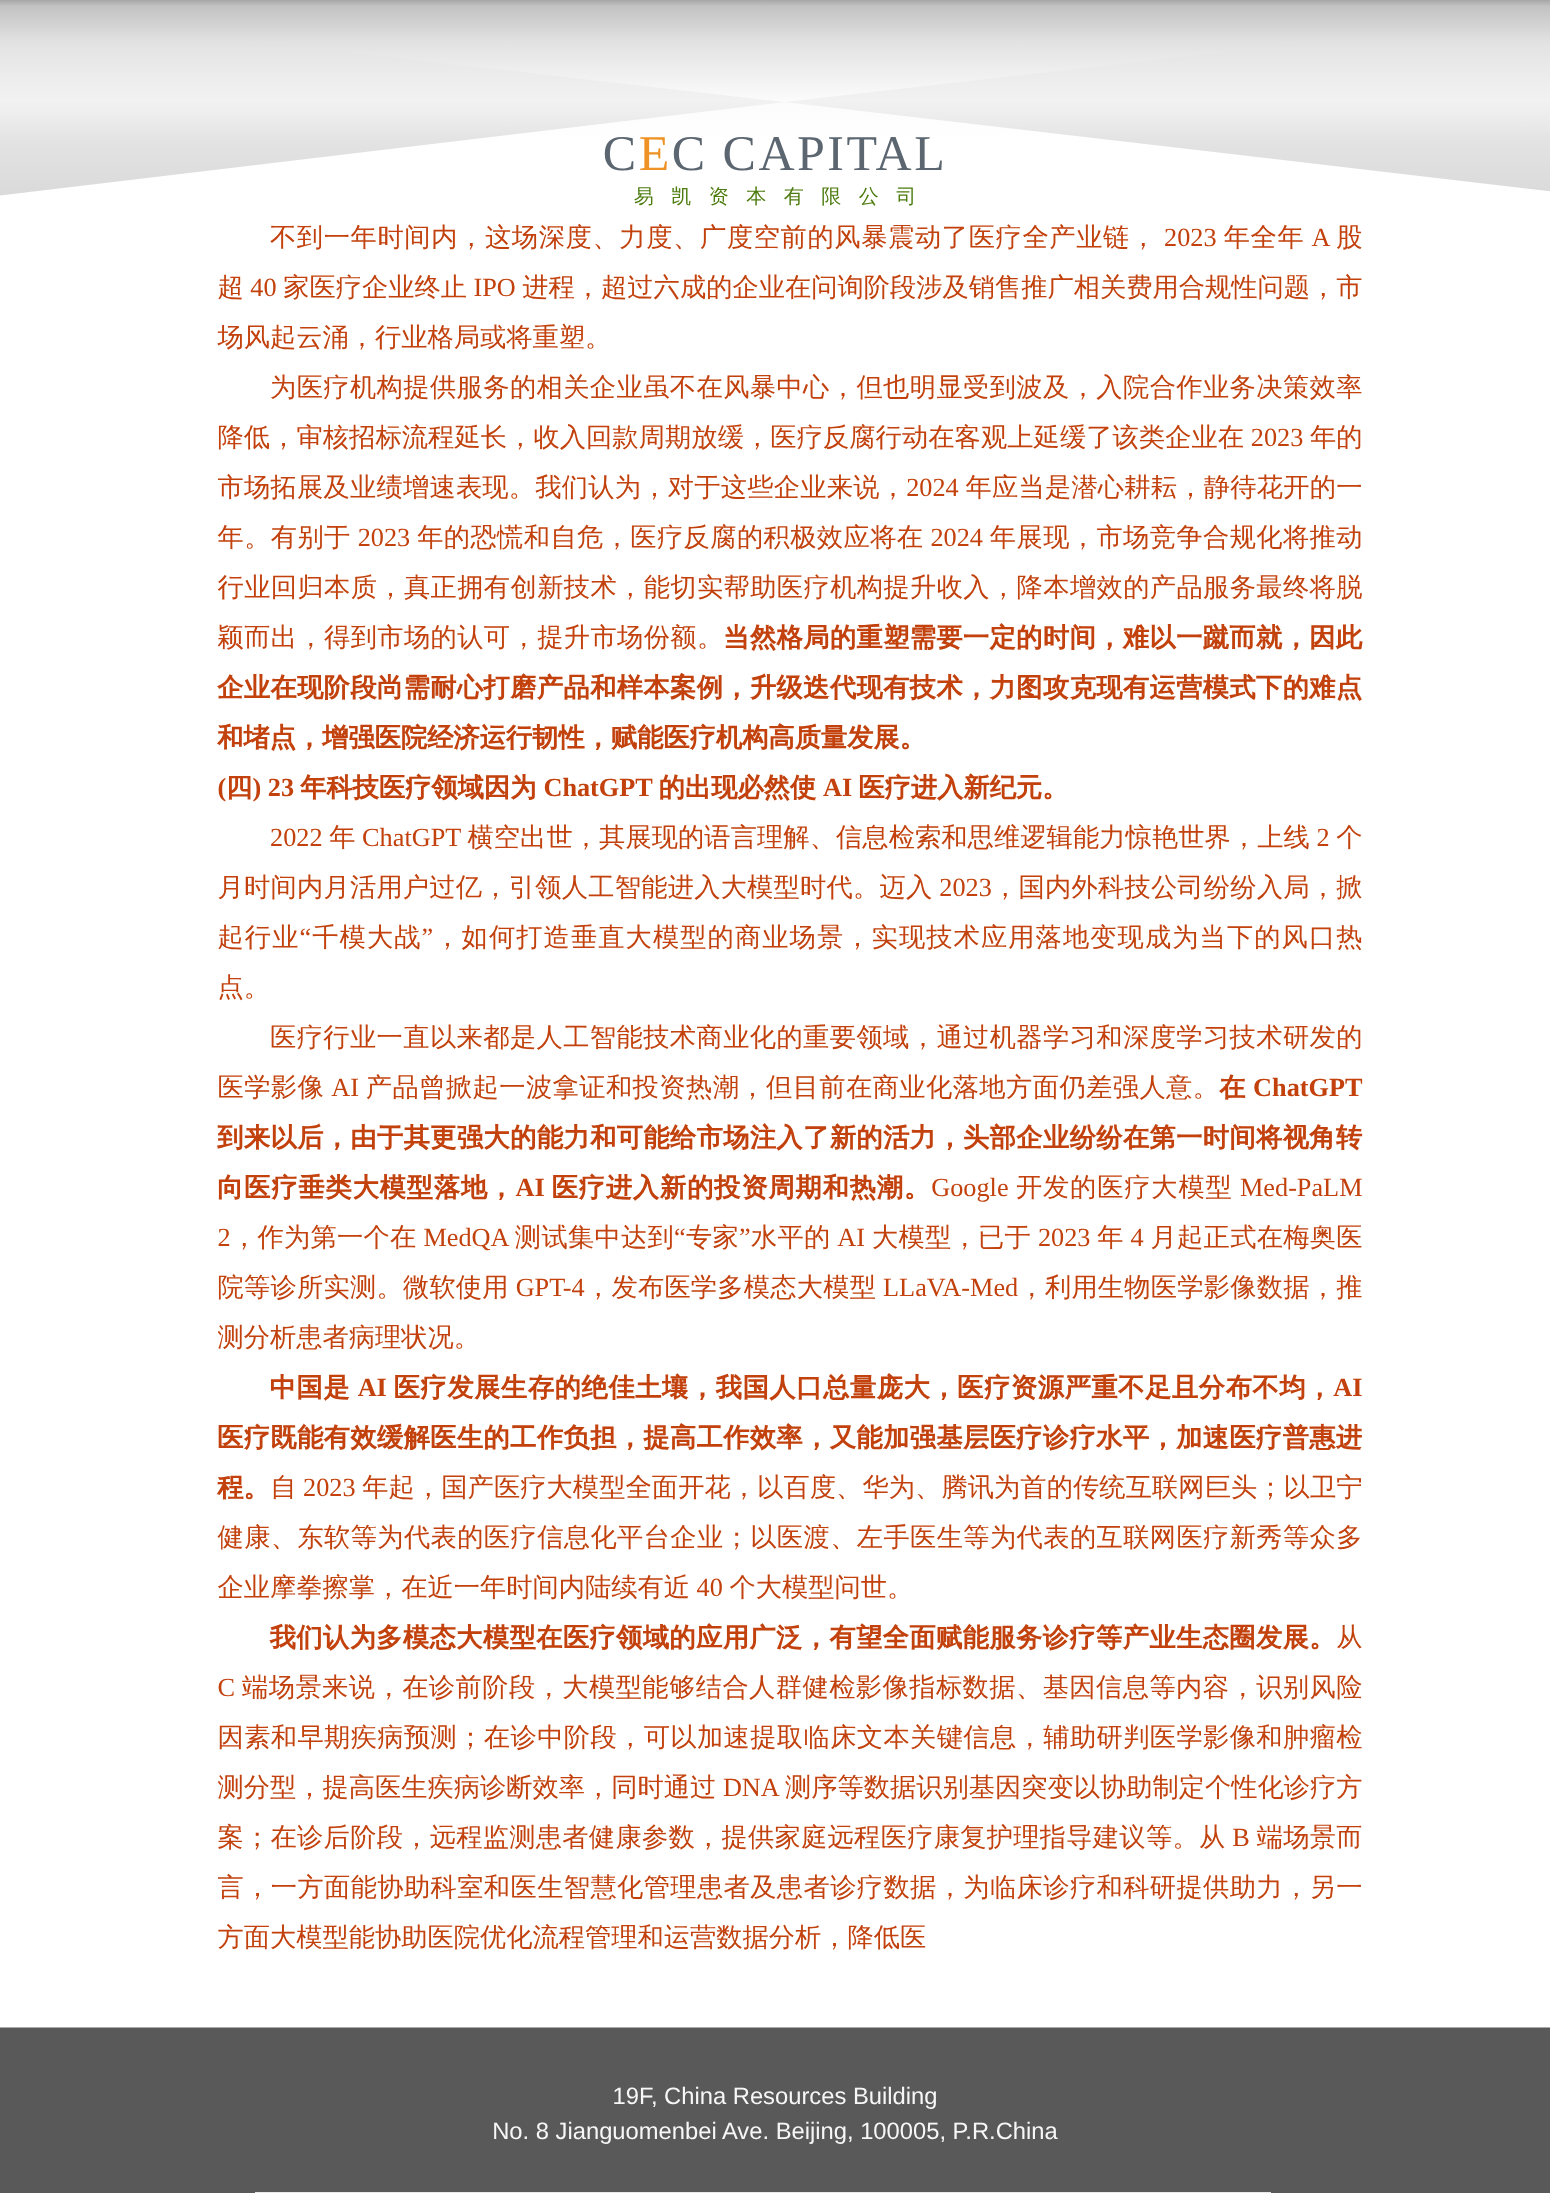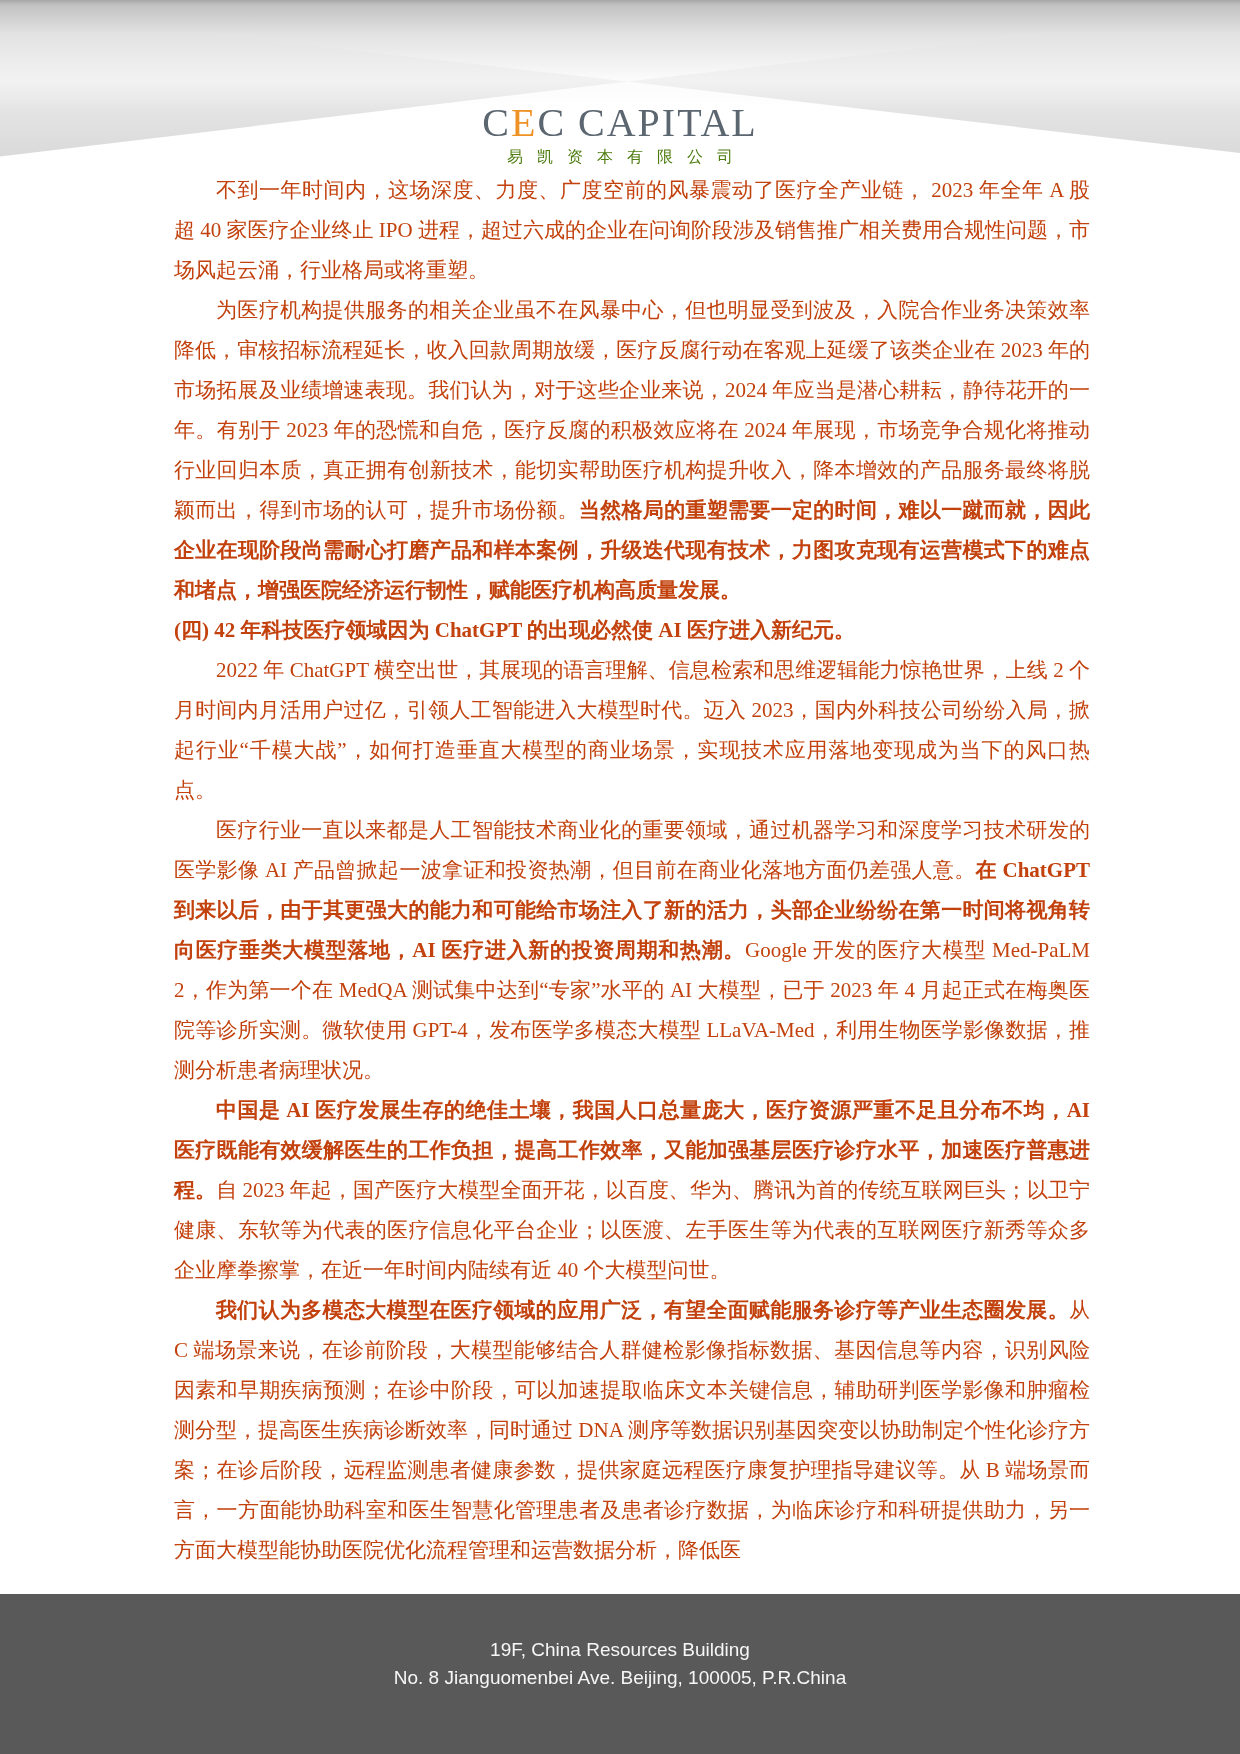--- a/index.html
+++ b/index.html
@@ -80,21 +80,21 @@
   .doc-body p { margin: 0; }
   .para { text-indent: 2em; }
   .heading { font-weight: bold; margin: 6px 0 16px 0; }
   .bold { font-weight: bold; }
 
   
   .footer {
     position: absolute;
     left: 0; bottom: 0;
     width: 100%;
-    height: 160px;
+    height: 132px;
     background: var(--footer-bg, #595959);
     box-sizing: border-box;
     padding-top: 42px;
     text-align: center;
     font-family: "Liberation Sans", "DejaVu Sans", sans-serif;
     color: #f7f7f7;
     font-size: 19px;
     line-height: 28px;
   }
 </style>
@@ -110,21 +110,21 @@
     <div class="brand">
       <div class="brand-title"><span>C</span><span class="accent">E</span><span>C CAPITAL</span></div>
       <div class="brand-sub">易凯资本有限公司</div>
     </div>
   </div>
 
   <div class="doc-body">
 
   <p class="para"><span>不到一年时间内，这场深度、力度、广度空前的风暴震动了医疗全产业链， 2023 年全年 A 股超 40 家医疗企业终止 IPO 进程，超过六成的企业在问询阶段涉及销售推广相关费用合规性问题，市场风起云涌，行业格局或将重塑。</span></p>
       <p class="para"><span>为医疗机构提供服务的相关企业虽不在风暴中心，但也明显受到波及，入院合作业务决策效率降低，审核招标流程延长，收入回款周期放缓，医疗反腐行动在客观上延缓了该类企业在 2023 年的市场拓展及业绩增速表现。我们认为，对于这些企业来说，2024 年应当是潜心耕耘，静待花开的一年。有别于 2023 年的恐慌和自危，医疗反腐的积极效应将在 2024 年展现，市场竞争合规化将推动行业回归本质，真正拥有创新技术，能切实帮助医疗机构提升收入，降本增效的产品服务最终将脱颖而出，得到市场的认可，提升市场份额。</span><span class="bold">当然格局的重塑需要一定的时间，难以一蹴而就，因此企业在现阶段尚需耐心打磨产品和样本案例，升级迭代现有技术，力图攻克现有运营模式下的难点和堵点，增强医院经济运行韧性，赋能医疗机构高质量发展。</span></p>
-      <p class="heading"><span class="bold">(四) 42 年科技医疗领域因为 ChatGPT 的出现必然使 AI 医疗进入新纪元。</span></p>
+      <p class="heading"><span class="bold">(四) 23 年科技医疗领域因为 ChatGPT 的出现必然使 AI 医疗进入新纪元。</span></p>
       <p class="para"><span>2022 年 ChatGPT 横空出世，其展现的语言理解、信息检索和思维逻辑能力惊艳世界，上线 2 个月时间内月活用户过亿，引领人工智能进入大模型时代。迈入 2023，国内外科技公司纷纷入局，掀起行业“千模大战”，如何打造垂直大模型的商业场景，实现技术应用落地变现成为当下的风口热点。</span></p>
       <p class="para"><span>医疗行业一直以来都是人工智能技术商业化的重要领域，通过机器学习和深度学习技术研发的医学影像 AI 产品曾掀起一波拿证和投资热潮，但目前在商业化落地方面仍差强人意。</span><span class="bold">在 ChatGPT 到来以后，由于其更强大的能力和可能给市场注入了新的活力，头部企业纷纷在第一时间将视角转向医疗垂类大模型落地，AI 医疗进入新的投资周期和热潮。</span><span>Google 开发的医疗大模型 Med-PaLM 2，作为第一个在 MedQA 测试集中达到“专家”水平的 AI 大模型，已于 2023 年 4 月起正式在梅奥医院等诊所实测。微软使用 GPT-4，发布医学多模态大模型 LLaVA-Med，利用生物医学影像数据，推测分析患者病理状况。</span></p>
       <p class="para"><span class="bold">中国是 AI 医疗发展生存的绝佳土壤，我国人口总量庞大，医疗资源严重不足且分布不均，AI 医疗既能有效缓解医生的工作负担，提高工作效率，又能加强基层医疗诊疗水平，加速医疗普惠进程。</span><span>自 2023 年起，国产医疗大模型全面开花，以百度、华为、腾讯为首的传统互联网巨头；以卫宁健康、东软等为代表的医疗信息化平台企业；以医渡、左手医生等为代表的互联网医疗新秀等众多企业摩拳擦掌，在近一年时间内陆续有近 40 个大模型问世。</span></p>
       <p class="para"><span class="bold">我们认为多模态大模型在医疗领域的应用广泛，有望全面赋能服务诊疗等产业生态圈发展。</span><span>从 C 端场景来说，在诊前阶段，大模型能够结合人群健检影像指标数据、基因信息等内容，识别风险因素和早期疾病预测；在诊中阶段，可以加速提取临床文本关键信息，辅助研判医学影像和肿瘤检测分型，提高医生疾病诊断效率，同时通过 DNA 测序等数据识别基因突变以协助制定个性化诊疗方案；在诊后阶段，远程监测患者健康参数，提供家庭远程医疗康复护理指导建议等。从 B 端场景而言，一方面能协助科室和医生智慧化管理患者及患者诊疗数据，为临床诊疗和科研提供助力，另一方面大模型能协助医院优化流程管理和运营数据分析，降低医</span></p>
     </div>
 
   <div class="footer">
     <div>19F, China Resources Building</div>
     <div>No. 8 Jianguomenbei Ave. Beijing, 100005, P.R.China</div>
   </div>

